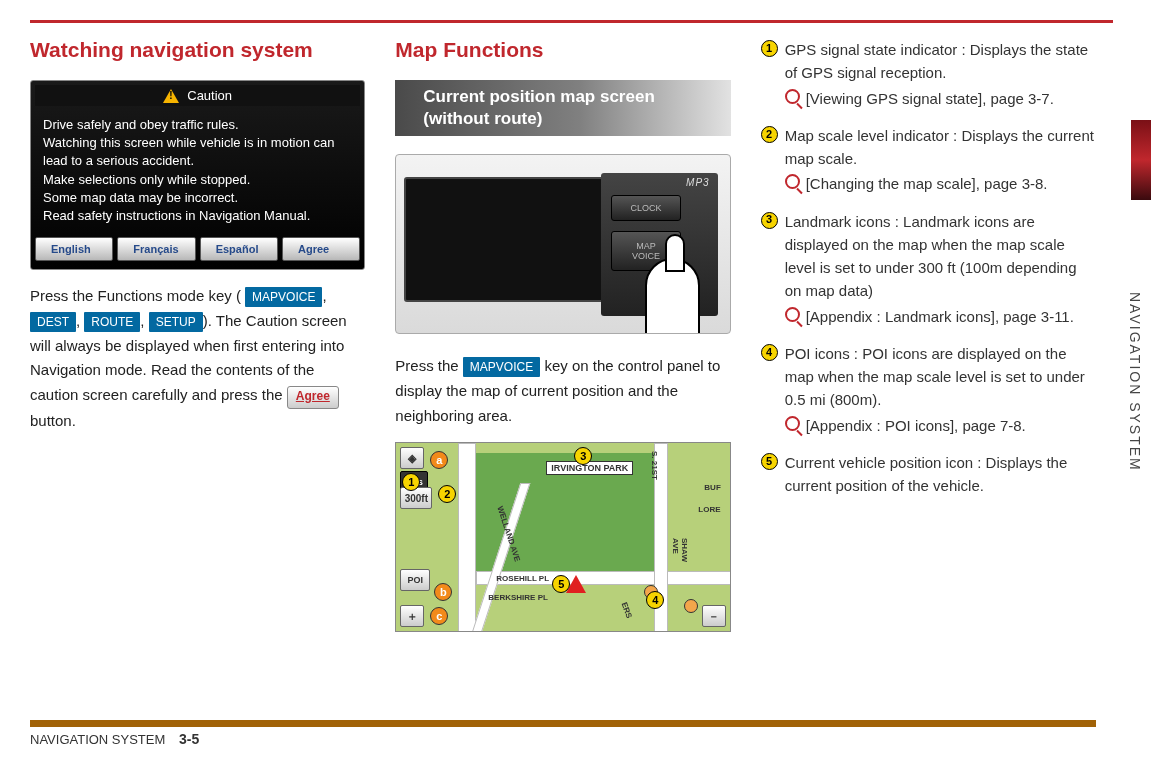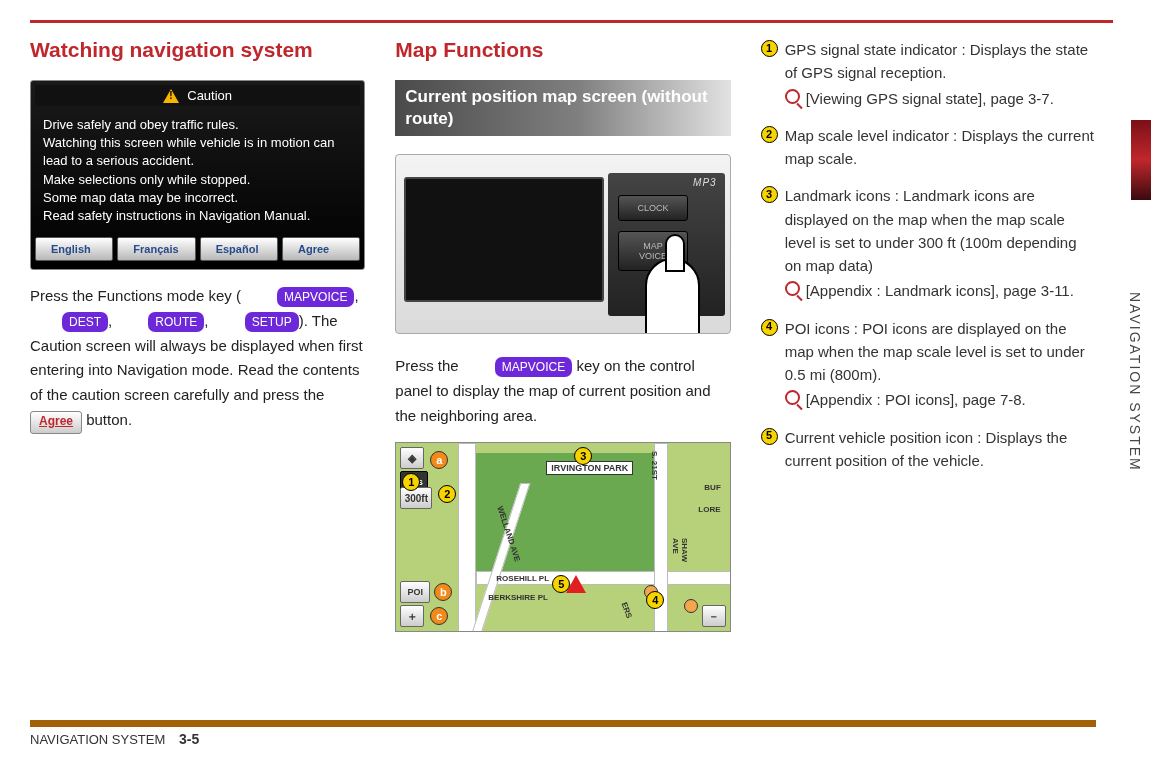--- a/index.html
+++ b/index.html
@@ -123,47 +123,46 @@
     color: #264a8a;
     font-weight: 600;
   }
   .bodytext {
     font-size: 15px;
     line-height: 1.65;
     color: #222;
   }
   .key-badge {
     display: inline-block;
-    background: #6d28d9;
+    background: #0369a1;
     color: #fff;
     font-size: 12px;
     padding: 1px 7px;
-    border-radius: 7px;
+    border-radius: 1px;
     vertical-align: baseline;
     line-height: 1.5;
-    margin-left: 32px;
   }
   .agree-badge {
     display: inline-block;
     background: linear-gradient(180deg,#fff,#ccc);
     border: 1px solid #888;
     border-radius: 3px;
     font-size: 12px;
     padding: 0 8px 1px;
     color: #c0272d;
     text-decoration: underline;
     font-weight: 600;
     vertical-align: baseline;
   }
   .sub-head-bar {
     background: linear-gradient(90deg,#4a4a4a 0%,#808080 55%,#e2e2e2 100%);
     color: #fff;
     font-size: 17px;
     font-weight: 700;
-    padding: 6px 10px;
+    padding: 6px 28px;
     line-height: 1.3;
     margin-bottom: 18px;
   }
   .device-img {
     width: 100%;
     height: 180px;
     background: linear-gradient(180deg,#f3f3f3,#dadada);
     border: 1px solid #aaa;
     border-radius: 4px;
     position: relative;
@@ -173,21 +172,21 @@
   .device-screen {
     position: absolute;
     left: 8px; top: 22px;
     width: 60%; height: 70%;
     background: #111;
     border: 2px solid #444;
     border-radius: 3px;
   }
   .device-side {
     position: absolute;
-    right: 5px; top: 18px;
+    right: 12px; top: 18px;
     width: 35%; height: 80%;
     background: linear-gradient(180deg,#444,#222);
     border-radius: 3px;
   }
   .side-key {
     position: absolute;
     left: 10px;
     width: 70px;
     height: 26px;
     background: linear-gradient(180deg,#555,#222);
@@ -411,21 +410,21 @@
       <div class="street-label" style="left:302px;top:62px">LORE</div>
       <div class="street-label" style="left:293px;top:95px;transform:rotate(90deg)">SHAW AVE</div>
       <div class="street-label" style="left:108px;top:62px;transform:rotate(72deg)">WELLAND AVE</div>
       <div class="street-label" style="left:100px;top:131px">ROSEHILL PL</div>
       <div class="street-label" style="left:92px;top:150px">BERKSHIRE PL</div>
       <div class="street-label" style="left:232px;top:158px;transform:rotate(70deg)">ERS</div>
 
       <div class="mini-btn" style="left:4px;top:4px">◈</div>
       <div class="mini-btn" style="left:4px;top:28px;width:28px;font-size:8px;background:#333;color:#fff;border-color:#000">GPS</div>
       <div class="mini-btn" style="left:4px;top:44px;width:32px;font-size:10px">300ft</div>
-      <div class="mini-btn" style="left:4px;top:138px;width:30px;font-size:9px">POI</div>
+      <div class="mini-btn" style="left:4px;top:126px;width:30px;font-size:9px">POI</div>
       <div class="mini-btn" style="left:4px;top:162px">＋</div>
       <div class="mini-btn" style="right:4px;bottom:4px">－</div>
 
       <div class="vehicle"></div>
 
       <div style="position:absolute;left:248px;bottom:32px;width:14px;height:14px;background:#f3a64b;border:1px solid #333;border-radius:50%"></div>
       <div style="position:absolute;right:32px;bottom:18px;width:14px;height:14px;background:#f3a64b;border:1px solid #333;border-radius:50%"></div>
 
       <div class="callout orange" style="left:34px;top:8px">a</div>
       <div class="callout" style="left:6px;top:30px">1</div>
@@ -445,20 +444,24 @@
       <span>GPS signal state indicator : Displays the state of GPS signal reception.</span>
       <div class="ref-line">
         <span class="mag-icon"></span>
         <span>[Viewing GPS signal state], page 3-7.</span>
       </div>
     </div>
 
     <div class="legend-item">
       <span class="num">2</span>
       <span>Map scale level indicator : Displays the current map scale.</span>
+      <div class="ref-line">
+        <span class="mag-icon"></span>
+        <span>[Changing the map scale], page 3-8.</span>
+      </div>
     </div>
 
     <div class="legend-item">
       <span class="num">3</span>
       <span>Landmark icons : Landmark icons are displayed on the map when the map scale level is set to under 300 ft (100m depending on map data)</span>
       <div class="ref-line">
         <span class="mag-icon"></span>
         <span>[Appendix : Landmark icons], page 3-11.</span>
       </div>
     </div>

